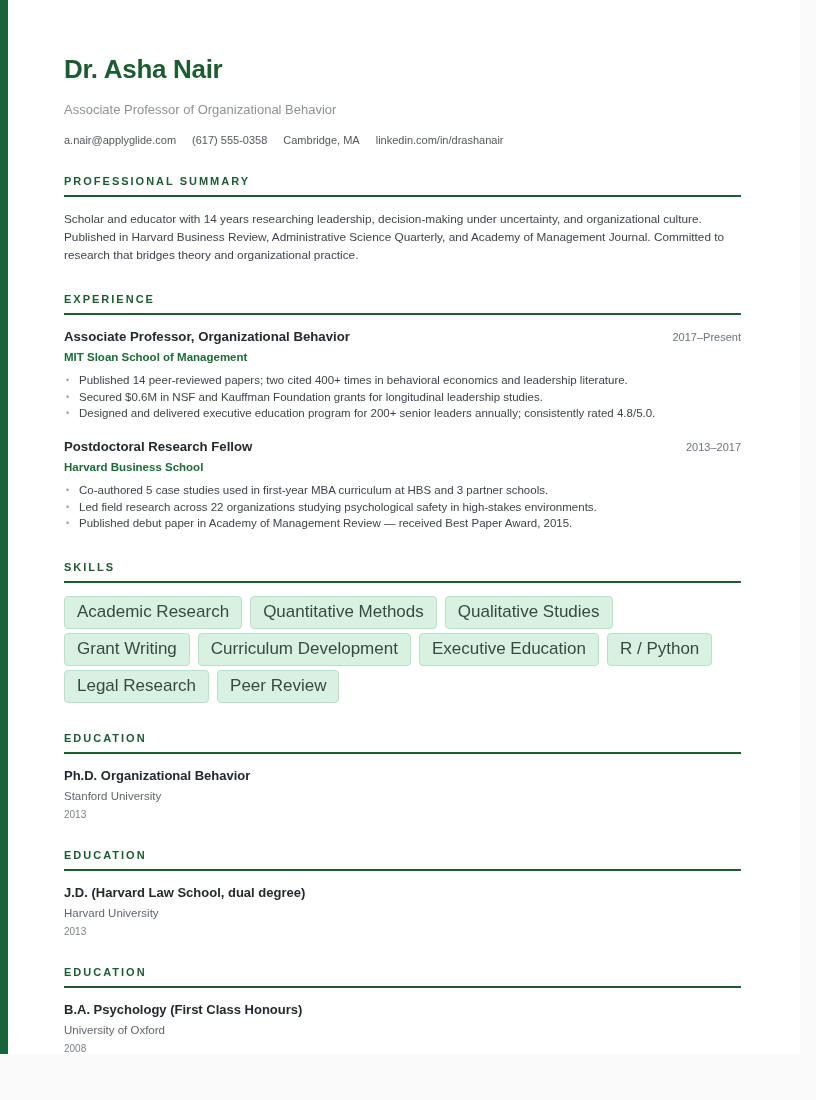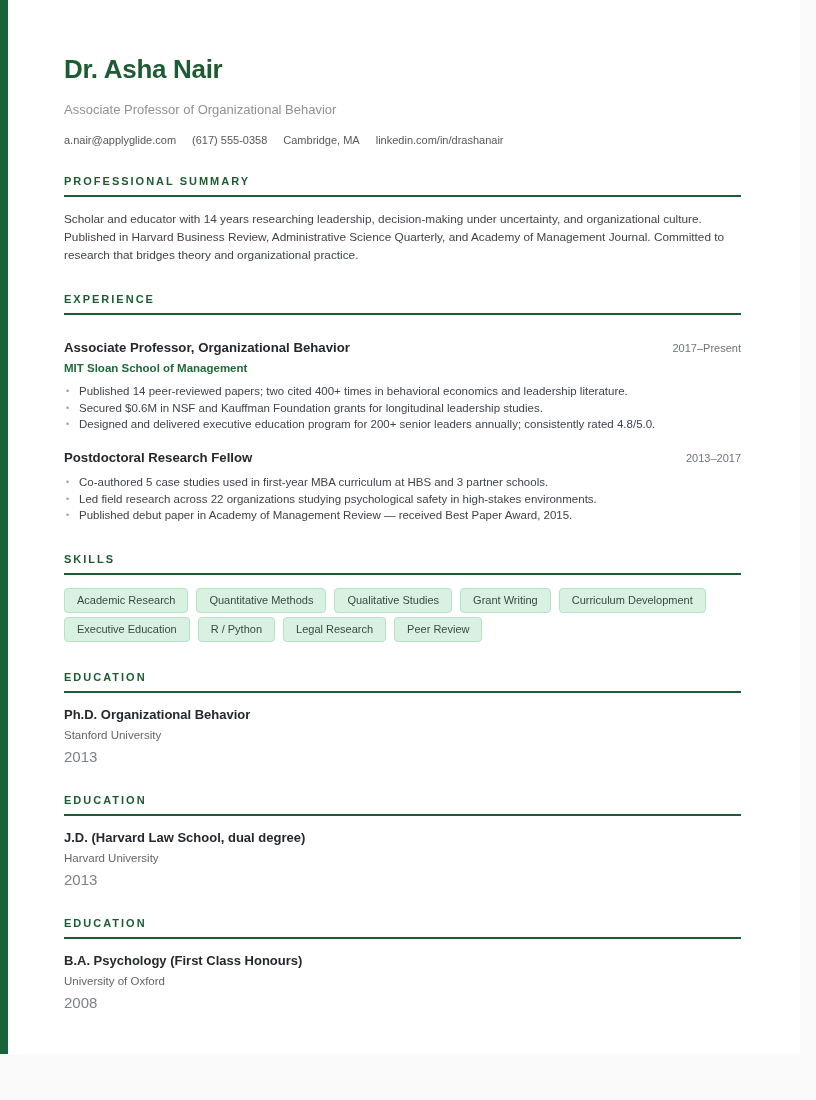--- a/index.html
+++ b/index.html
@@ -37,21 +37,21 @@
   .sec-title {
     font-size:11px; font-weight:bold; letter-spacing:2px;
     color:#1d5c33;
     padding-bottom:8px;
     border-bottom:2px solid #1d5c33;
   }
   .summary-text {
     margin-top:13px; font-size:11.8px; line-height:18px; color:#3e444c;
     max-width:700px;
   }
-  .job { margin-top:25px; }
+  .job { margin-top:14px; }
   .job + .job { margin-top:17px; }
   .job-head {
     display:flex; justify-content:space-between; align-items:baseline;
   }
   .job-role { font-size:13.2px; font-weight:bold; color:#24292e; }
   .job-dates { font-size:11px; color:#6d747c; white-space:nowrap; }
   .job-company { margin-top:7px; font-size:11.5px; font-weight:bold; color:#1e6b38; }
   .bullets { margin-top:9px; list-style:none; }
   .bullets li {
     position:relative; padding-left:15px;
@@ -62,25 +62,25 @@
     position:absolute; left:2px; top:0;
     color:#9aa1a8; font-size:9px; line-height:16.6px;
   }
   .chips {
     margin-top:13px; display:flex; flex-wrap:wrap;
     column-gap:8px; row-gap:4px; max-width:700px;
   }
   .chip {
     background:#d9f1e1; border:1px solid #b6e2c6; border-radius:4px;
     padding:5px 12px 6px 12px;
-    font-size:11px; color:#374a3e; white-space:nowrap;
+    font-size:17px; color:#374a3e; white-space:nowrap;
   }
   .edu-degree { margin-top:14px; font-size:13px; font-weight:bold; color:#24292e; }
   .edu-school { margin-top:7px; font-size:11.5px; color:#61666d; }
-  .edu-year { margin-top:7px; font-size:15px; color:#7c8289; }
+  .edu-year { margin-top:7px; font-size:10px; color:#7c8289; }
 </style>
 </head>
 <body>
 
 <div class="page">
   <div class="accent-bar"></div>
   <div class="content">
 
     <h1 class="name">Dr. Asha Nair</h1>
     <div class="subtitle">Associate Professor of Organizational Behavior</div>
@@ -111,20 +111,21 @@
           <li>Secured $0.6M in NSF and Kauffman Foundation grants for longitudinal leadership studies.</li>
           <li>Designed and delivered executive education program for 200+ senior leaders annually; consistently rated 4.8/5.0.</li>
         </ul>
       </div>
 
       <div class="job">
         <div class="job-head">
           <span class="job-role">Postdoctoral Research Fellow</span>
           <span class="job-dates">2013–2017</span>
         </div>
+        <div class="job-company">Harvard Business School</div>
         <ul class="bullets">
           <li>Co-authored 5 case studies used in first-year MBA curriculum at HBS and 3 partner schools.</li>
           <li>Led field research across 22 organizations studying psychological safety in high-stakes environments.</li>
           <li>Published debut paper in Academy of Management Review — received Best Paper Award, 2015.</li>
         </ul>
       </div>
     </div>
 
     <div class="section">
       <div class="sec-title">SKILLS</div>

